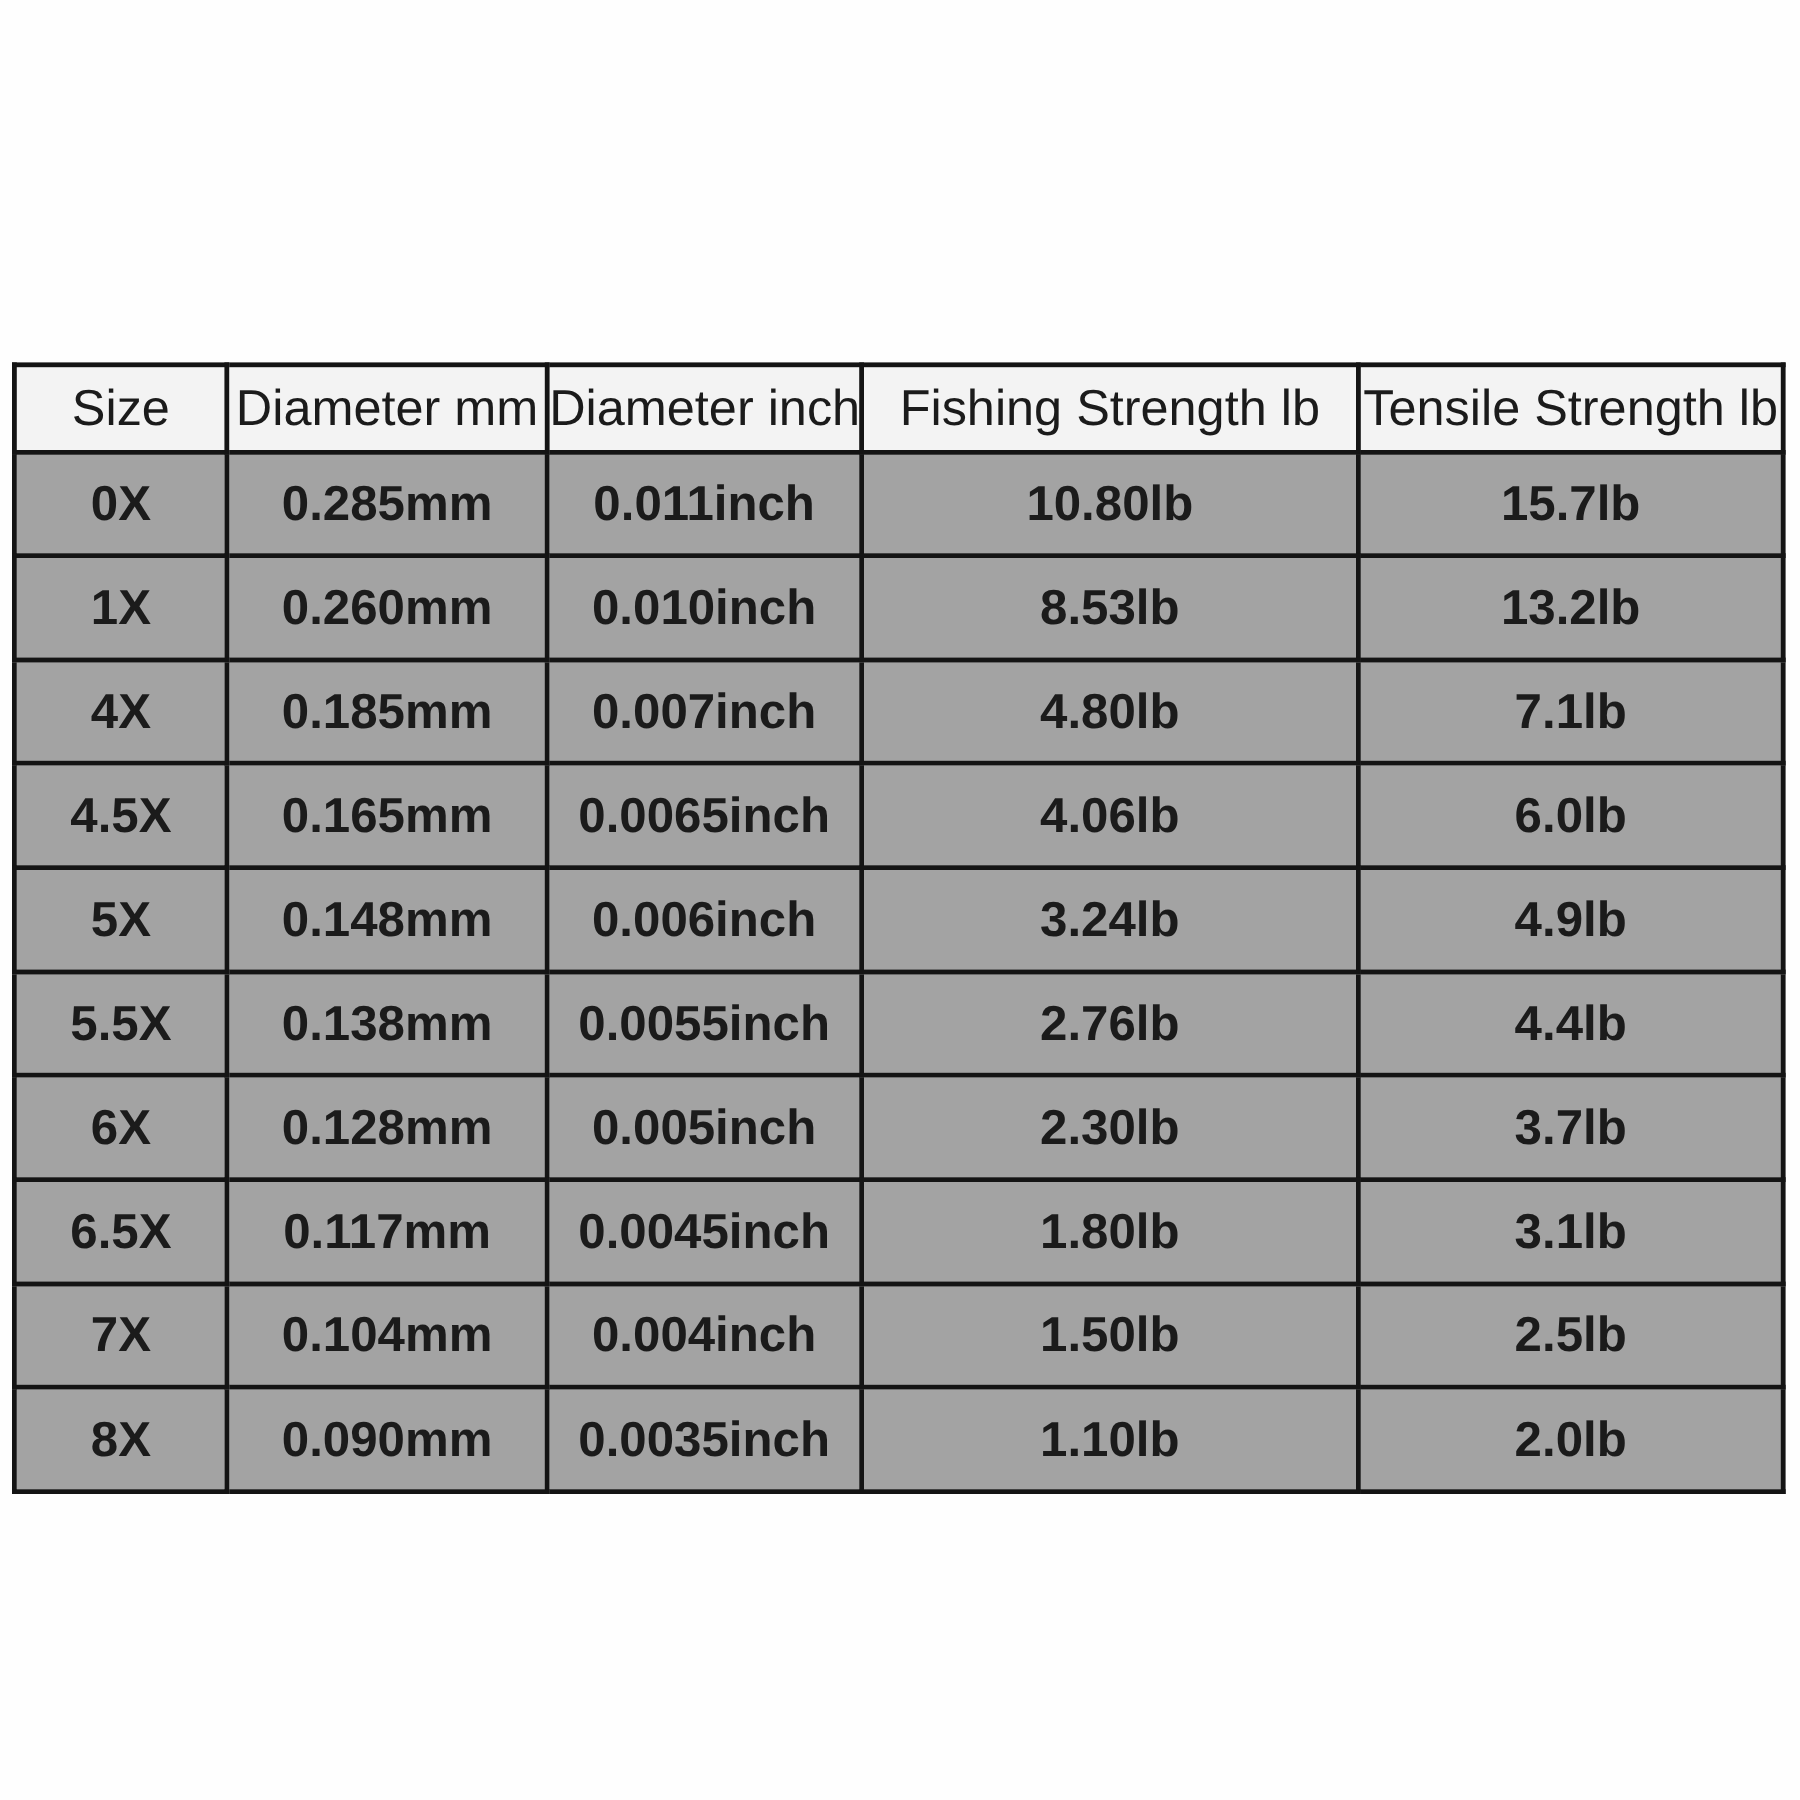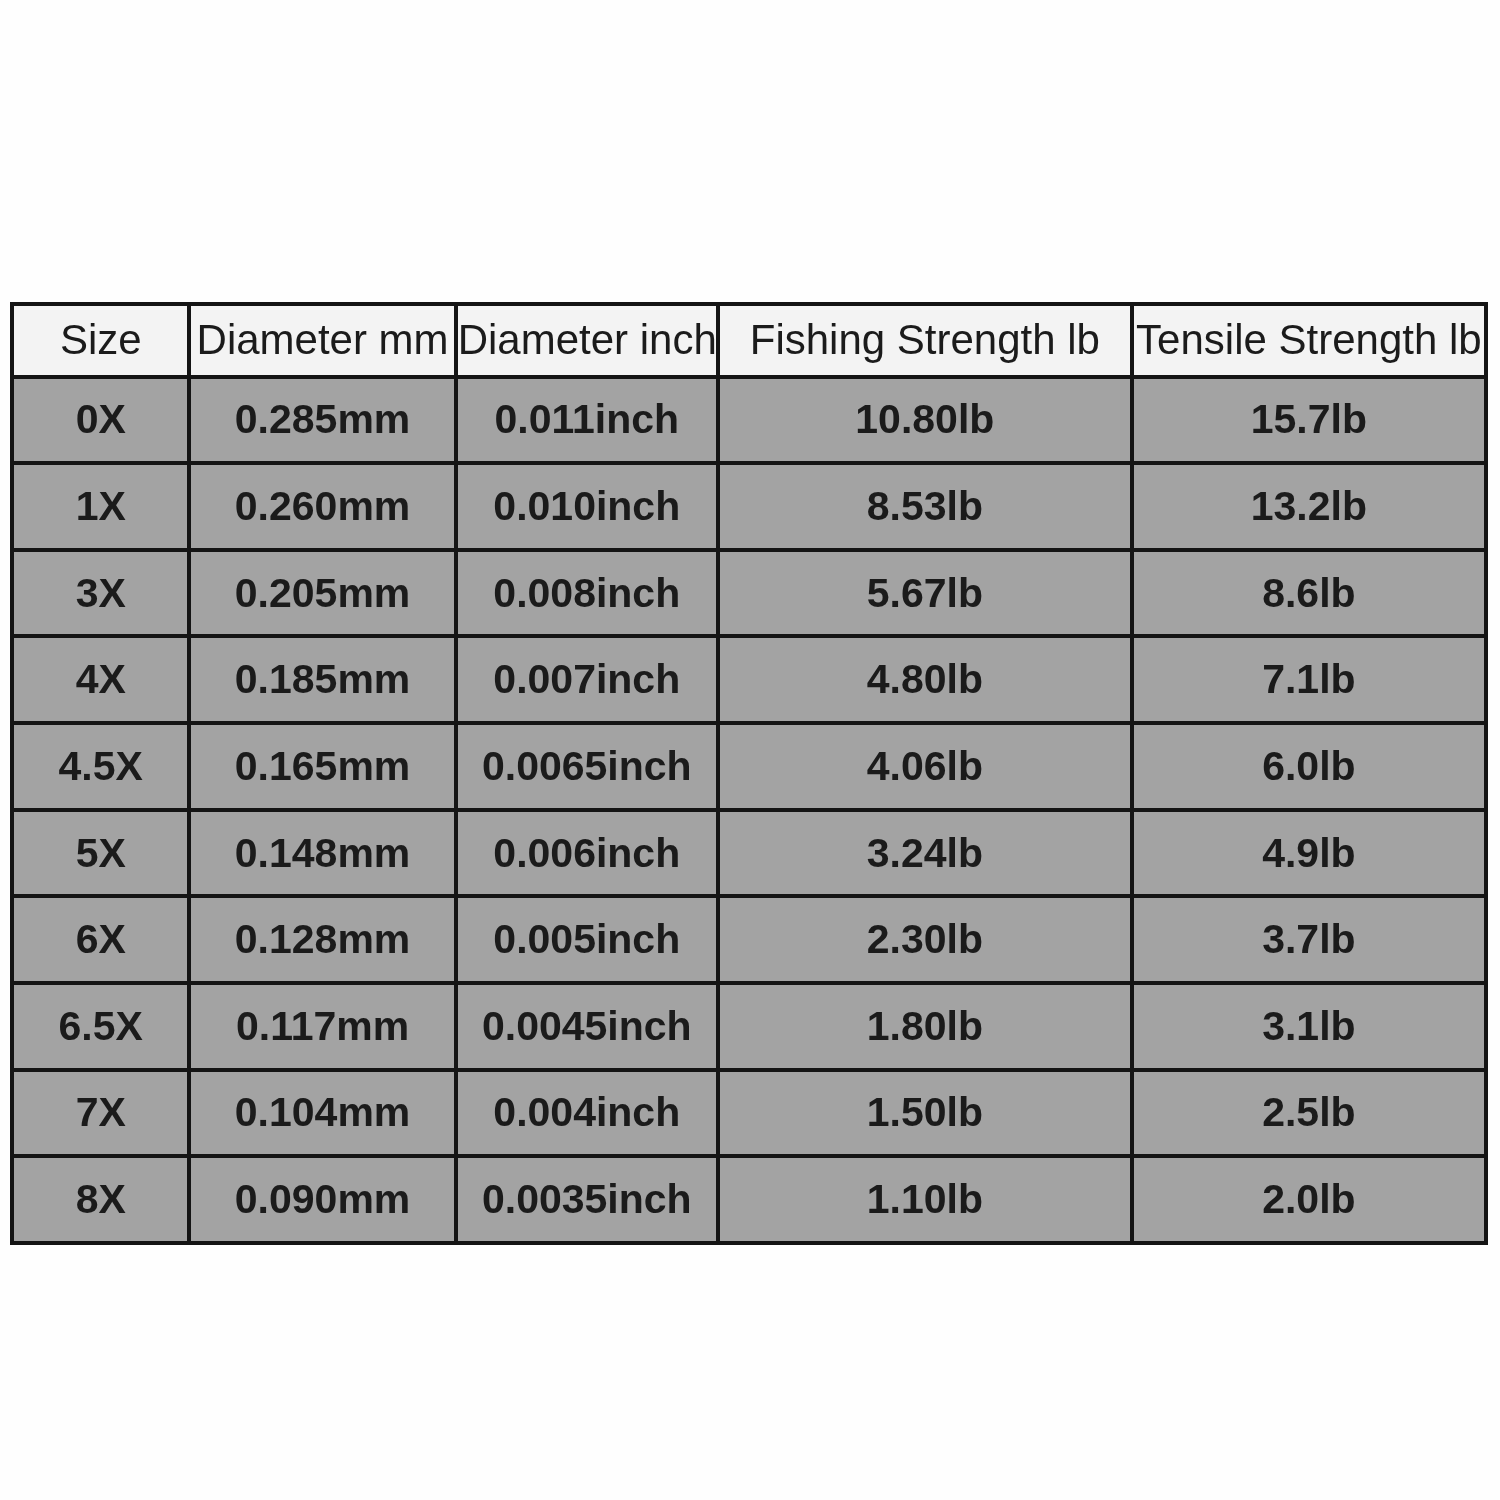--- a/index.html
+++ b/index.html
@@ -77,47 +77,47 @@
           <td>10.80lb</td>
           <td>15.7lb</td>
         </tr>
         <tr class="row-odd">
           <td>1X</td>
           <td>0.260mm</td>
           <td>0.010inch</td>
           <td>8.53lb</td>
           <td>13.2lb</td>
         </tr>
-        <tr class="row-odd">
-          <td>3X</td>
-          <td>0.205mm</td>
-          <td>0.008inch</td>
-          <td>5.67lb</td>
-          <td>8.6lb</td>
-        </tr>
         <tr class="row-even">
           <td>4X</td>
           <td>0.185mm</td>
           <td>0.007inch</td>
           <td>4.80lb</td>
           <td>7.1lb</td>
         </tr>
         <tr class="row-odd">
           <td>4.5X</td>
           <td>0.165mm</td>
           <td>0.0065inch</td>
           <td>4.06lb</td>
           <td>6.0lb</td>
         </tr>
         <tr class="row-even">
           <td>5X</td>
           <td>0.148mm</td>
           <td>0.006inch</td>
           <td>3.24lb</td>
           <td>4.9lb</td>
+        </tr>
+        <tr class="row-odd">
+          <td>5.5X</td>
+          <td>0.138mm</td>
+          <td>0.0055inch</td>
+          <td>2.76lb</td>
+          <td>4.4lb</td>
         </tr>
         <tr class="row-even">
           <td>6X</td>
           <td>0.128mm</td>
           <td>0.005inch</td>
           <td>2.30lb</td>
           <td>3.7lb</td>
         </tr>
         <tr class="row-odd">
           <td>6.5X</td>

